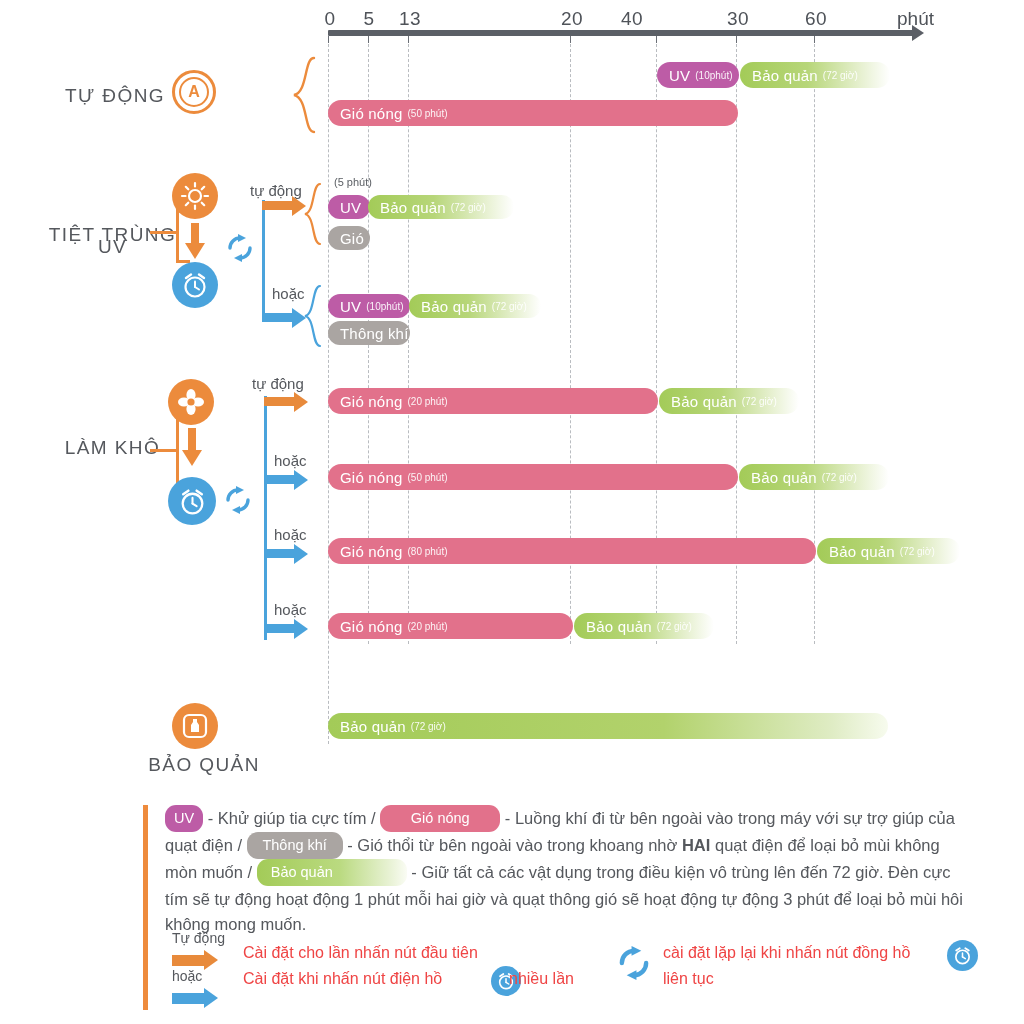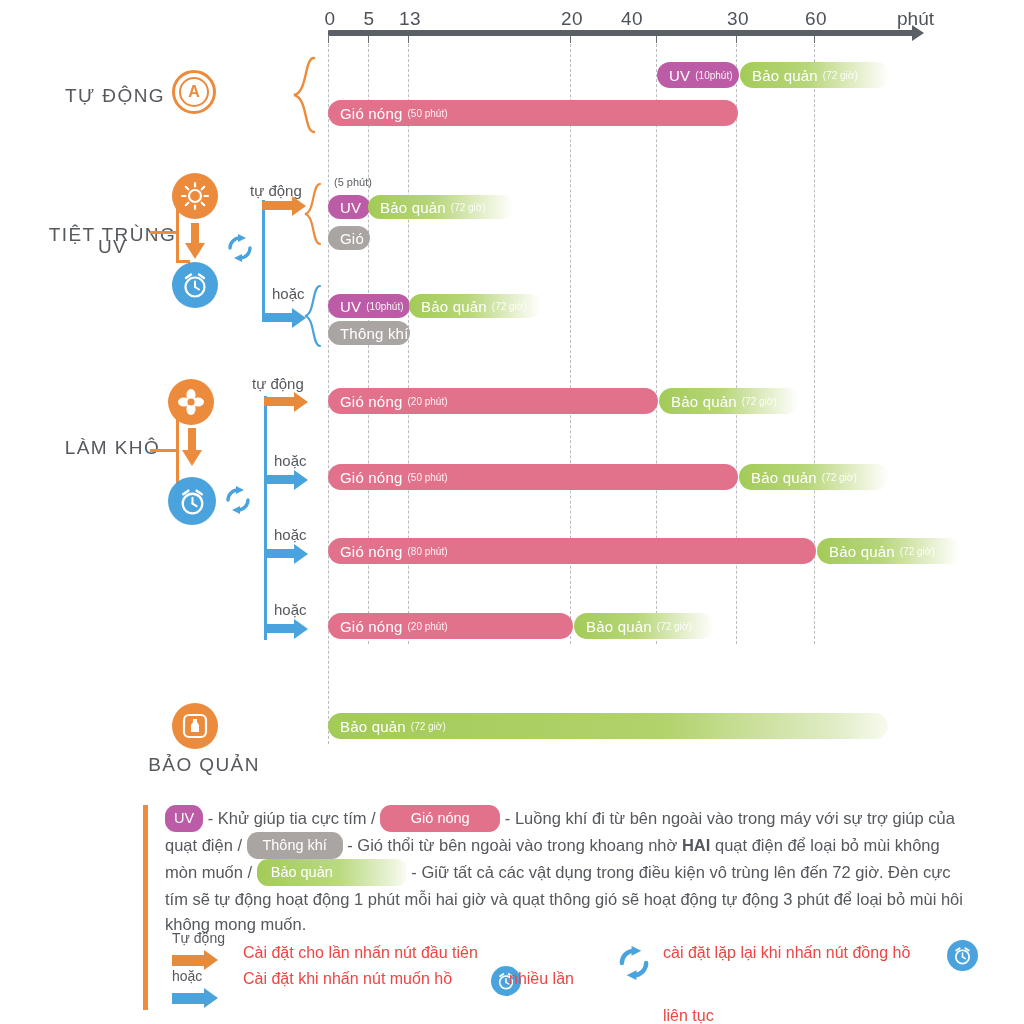--- a/index.html
+++ b/index.html
@@ -413,40 +413,40 @@
       <div class="arr-head" style="left:32px; top:0px;"></div>
     </div>
     <div class="leg-small" style="left:172px; top:968px;">hoặc</div>
     <div class="arrow-shape arr-b" style="left:172px; top:988px;">
       <div class="arr-body" style="left:0; top:5px; width:34px; height:11px;"></div>
       <div class="arr-head" style="left:32px; top:0px;"></div>
     </div>
 
     <div class="leg-line" style="left:243px; top:944px;">Cài đặt cho lần nhấn nút đầu tiên</div>
 
-    <div class="leg-line" style="left:243px; top:970px;">Cài đặt khi nhấn nút muốn hồ</div>
+    <div class="leg-line" style="left:243px; top:970px;">Cài đặt khi nhấn nút điện hồ</div>
     <div class="abs" style="left:491px; top:966px; width:30px; height:30px; border-radius:50%; background:#4aa3dc; display:flex; align-items:center; justify-content:center;">
       <svg width="20" height="20" viewBox="0 0 30 30">
         <circle cx="15" cy="17" r="9.5" fill="none" stroke="#fff" stroke-width="2.4"></circle>
         <line x1="15" y1="17" x2="15" y2="11.5" stroke="#fff" stroke-width="2.2" stroke-linecap="round"></line>
         <line x1="15" y1="17" x2="19" y2="19.5" stroke="#fff" stroke-width="2.2" stroke-linecap="round"></line>
         <path d="M6 8 L11 4.5" stroke="#fff" stroke-width="2.6" stroke-linecap="round"></path>
         <path d="M24 8 L19 4.5" stroke="#fff" stroke-width="2.6" stroke-linecap="round"></path>
       </svg>
     </div>
     <div class="leg-line" style="left:509px; top:970px;">nhiều lần</div>
 
     <svg class="abs" style="left:617px; top:946px;" width="34" height="34" viewBox="0 0 28 28">
       <path d="M4 14 A10 10 0 0 1 14 4" fill="none" stroke="#4aa3dc" stroke-width="3.6" stroke-linecap="round"></path>
       <path d="M24 14 A10 10 0 0 1 14 24" fill="none" stroke="#4aa3dc" stroke-width="3.6" stroke-linecap="round"></path>
       <polygon points="12,0 20,4 12,8" fill="#4aa3dc"></polygon>
       <polygon points="16,28 8,24 16,20" fill="#4aa3dc"></polygon>
     </svg>
     <div class="leg-line" style="left:663px; top:944px;">cài đặt lặp lại khi nhấn nút đồng hồ</div>
-    <div class="leg-line" style="left:663px; top:1007px;">liên tục</div>
+    <div class="leg-line" style="left:663px; top:970px;">liên tục</div>
 
     <div class="abs" style="left:947px; top:940px; width:31px; height:31px; border-radius:50%; background:#4aa3dc; display:flex; align-items:center; justify-content:center;">
       <svg width="21" height="21" viewBox="0 0 30 30">
         <circle cx="15" cy="17" r="9.5" fill="none" stroke="#fff" stroke-width="2.4"></circle>
         <line x1="15" y1="17" x2="15" y2="11.5" stroke="#fff" stroke-width="2.2" stroke-linecap="round"></line>
         <line x1="15" y1="17" x2="19" y2="19.5" stroke="#fff" stroke-width="2.2" stroke-linecap="round"></line>
         <path d="M6 8 L11 4.5" stroke="#fff" stroke-width="2.6" stroke-linecap="round"></path>
         <path d="M24 8 L19 4.5" stroke="#fff" stroke-width="2.6" stroke-linecap="round"></path>
       </svg>
     </div>

